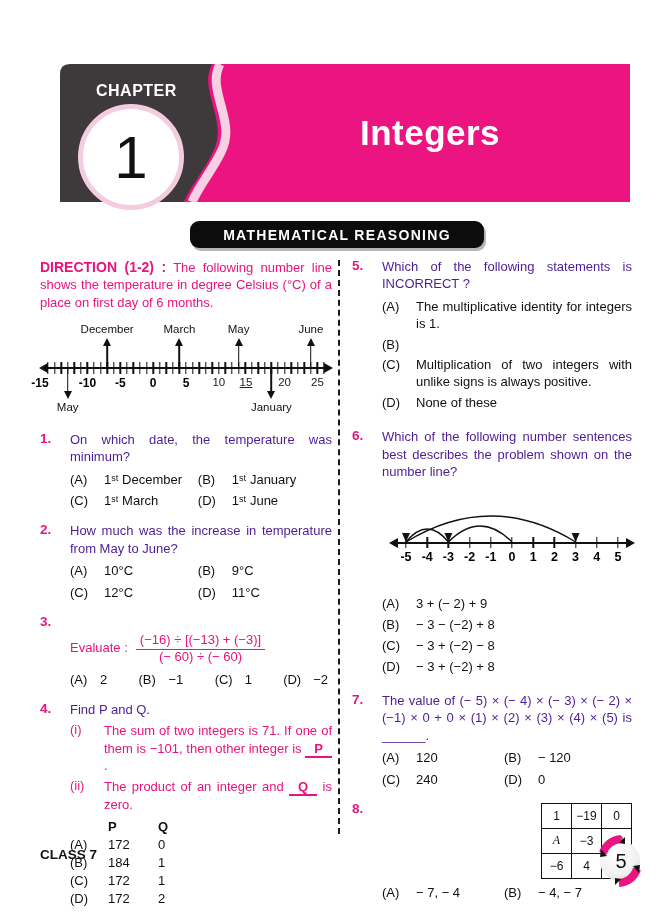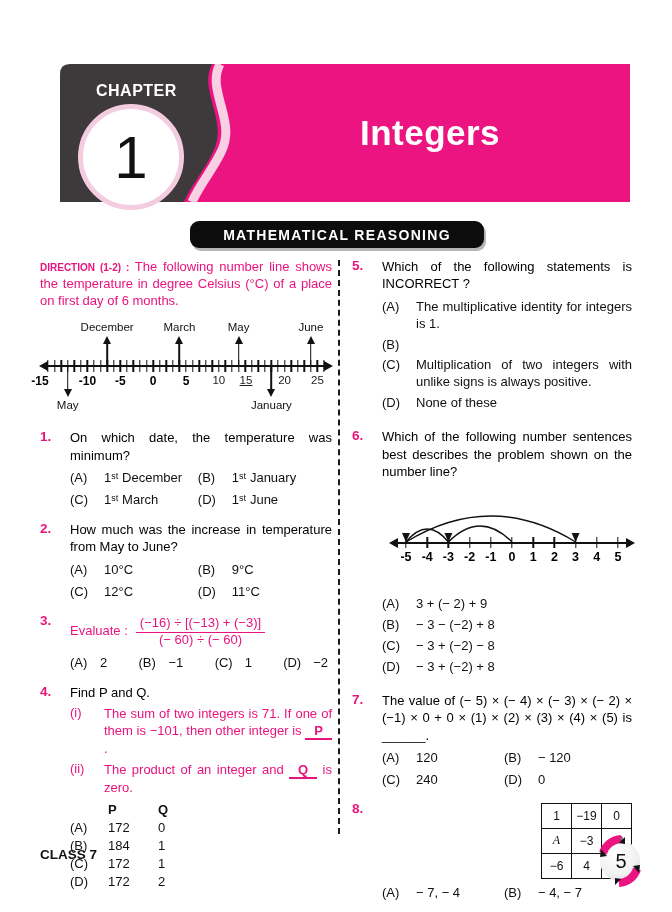--- a/index.html
+++ b/index.html
@@ -16,35 +16,35 @@
   .page-title{position:absolute;left:180px;top:0;width:380px;height:138px;display:flex;align-items:center;justify-content:center;
        color:#fff;font-size:35px;font-weight:600;letter-spacing:.5px;}
   .section-banner{position:absolute;left:190px;top:221px;width:294px;height:27px;background:#0c0c0c;border-radius:9px;
        color:#fff;display:flex;align-items:center;justify-content:center;font-weight:bold;font-size:14px;
        letter-spacing:1.3px;box-shadow:2px 3px 0 rgba(120,120,120,.55);}
   
   .col-left{position:absolute;left:40px;top:258px;width:292px;}
   .col-right{position:absolute;left:352px;top:258px;width:280px;}
   .divider{position:absolute;left:338px;top:260px;height:574px;width:0;border-left:2px dashed #1a1a1a;}
   .direction{color:#E9137D;text-align:justify;line-height:1.32;}
-  .direction b{font-size:10px;}
+  .direction b{font-size:14px;}
   .q{display:flex;margin-top:12px;}
   .qnum{width:30px;flex:none;font-weight:bold;color:#E9137D;font-size:13.5px;}
   .qbody{flex:1;min-width:0;}
-  .qtext{color:#000000;text-align:justify;line-height:1.34;}
+  .qtext{color:#4c1d95;text-align:justify;line-height:1.34;}
   .opts2{display:grid;grid-template-columns:1fr 1.05fr;row-gap:5px;margin-top:6px;}
   .opts1{margin-top:6px;}
   .opts1 .opt{margin-bottom:4px;}
   .opt{display:flex;line-height:1.3;}
   .optl{width:34px;flex:none;}
   .optv{flex:1;text-align:justify;}
   .opts4{display:flex;justify-content:space-between;margin-top:8px;padding-right:4px;}
   .opts4 .opt .optl{width:30px;}
   
-  .fracline{display:flex;align-items:center;margin-top:2px;}
+  .fracline{display:flex;align-items:center;margin-top:18px;}
   .frac{display:inline-block;text-align:center;margin-left:8px;color:#E9137D;}
   .frac .top{padding:0 4px 2px;border-bottom:1.6px solid #E9137D;}
   .frac .bot{padding-top:2px;}
   
   .sub{display:flex;margin-top:4px;}
   .subl{width:34px;flex:none;color:#E9137D;}
   .subbody{flex:1;color:#E9137D;text-align:justify;line-height:1.34;}
   .blank{font-weight:bold;border-bottom:2px solid #E9137D;padding:0 9px;}
   .pqgrid{display:grid;grid-template-columns:38px 50px 42px;margin-top:6px;row-gap:3px;}
   .pqgrid .h{font-weight:bold;}

